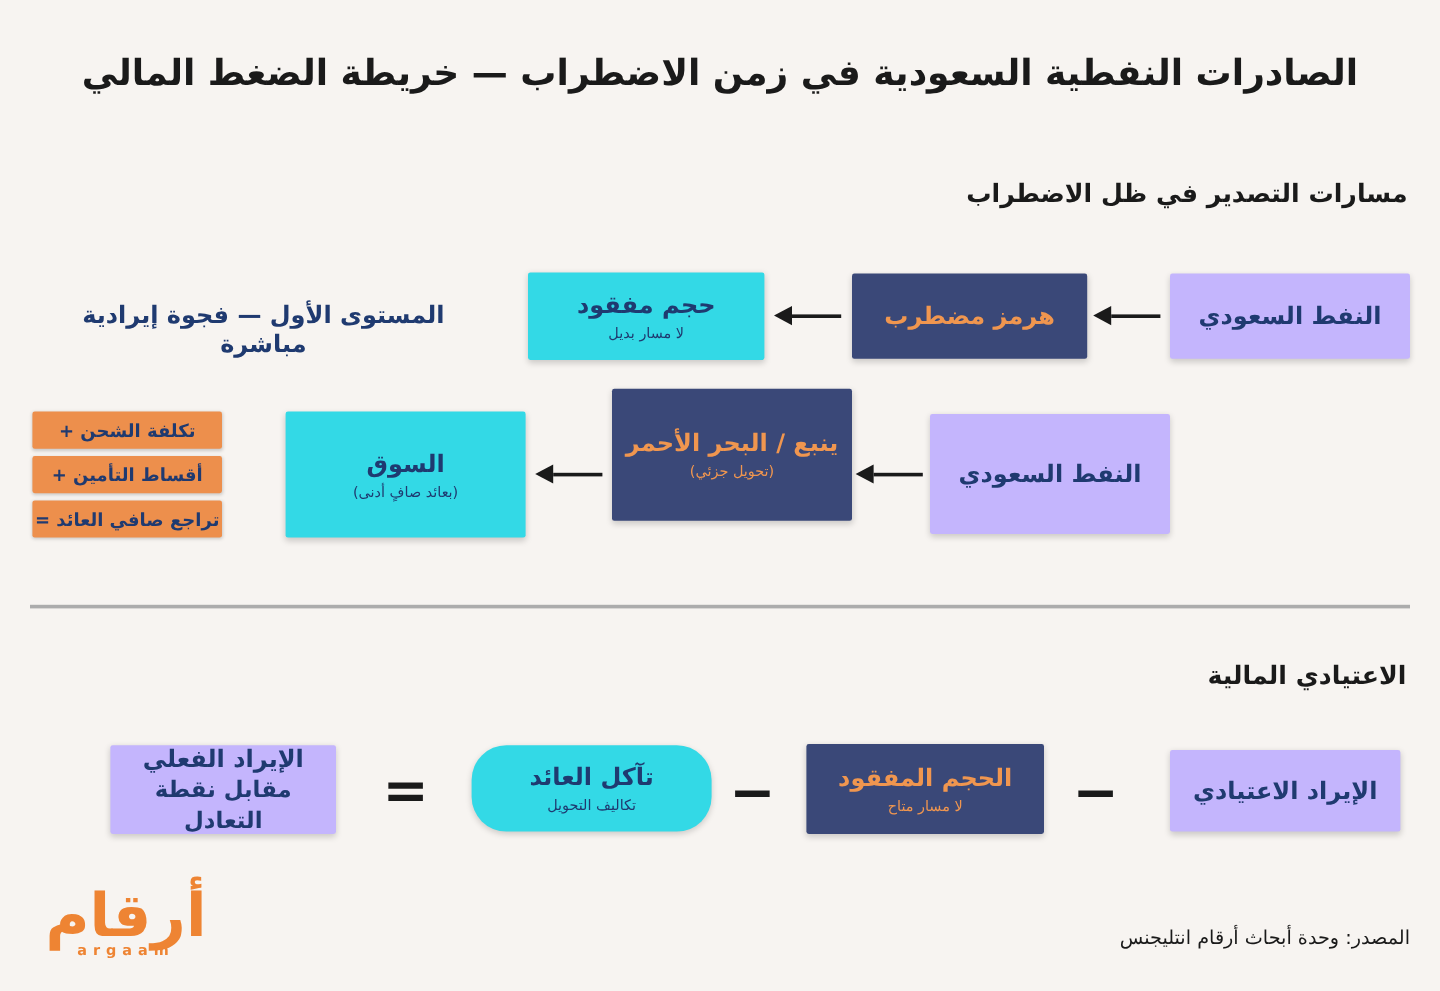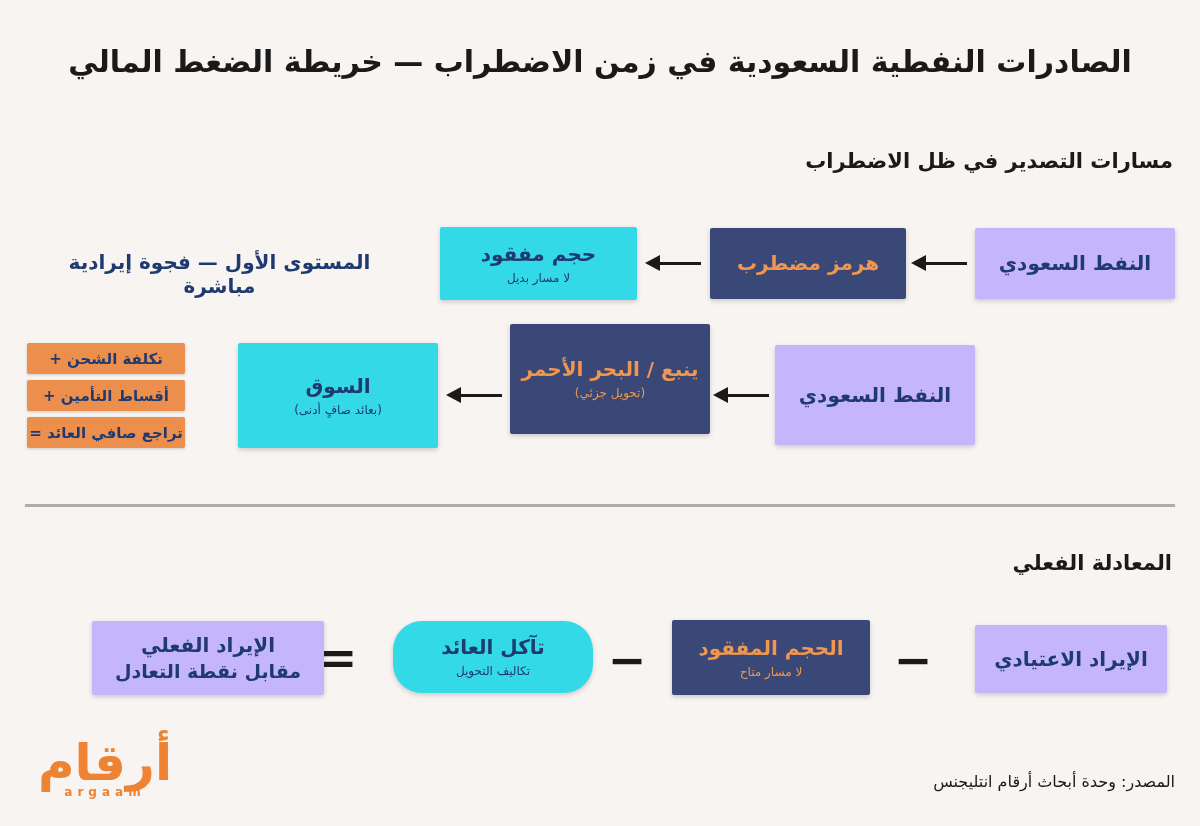--- a/index.html
+++ b/index.html
@@ -105,21 +105,21 @@
     <div class="box-title t-navy">السوق</div>
     <div class="box-sub t-navy">(بعائد صافٍ أدنى)</div>
   </div>
 
   <div class="cost-box" dir="ltr" style="top:343px;">+ تكلفة الشحن</div>
   <div class="cost-box" dir="ltr" style="top:380px;">+ أقساط التأمين</div>
   <div class="cost-box" dir="ltr" style="top:417px;">= تراجع صافي العائد</div>
 
   <div class="divider"></div>
 
-  <div class="sec-header" dir="rtl" style="right:28px; top:551px;">المعادلة الفعلي</div>
+  <div class="sec-header" dir="rtl" style="right:28px; top:551px;">الاعتيادي المالية</div>
 
   <div class="box box-orange" dir="rtl" style="left:975px; top:625px; width:192px; height:68px;">
     <div class="box-title t-navy">الإيراد الاعتيادي</div>
   </div>
 
   <div class="op" style="left:883px; top:637px;">−</div>
 
   <div class="box box-navy" dir="rtl" style="left:672px; top:620px; width:198px; height:75px;">
     <div class="box-title t-orange">الحجم المفقود</div>
     <div class="box-sub t-orange">لا مسار متاح</div>
@@ -127,21 +127,21 @@
 
   <div class="op" style="left:597px; top:637px;">−</div>
 
   <div class="box box-cyan" dir="rtl" style="left:393px; top:621px; width:200px; height:72px;border-radius:29px;">
     <div class="box-title t-navy">تآكل العائد</div>
     <div class="box-sub t-navy">تكاليف التحويل</div>
   </div>
 
   <div class="op" style="left:308px; top:635px;">=</div>
 
-  <div class="box box-orange" dir="rtl" style="left:92px; top:621px; width:232px; height:74px;">
+  <div class="box box-orange" dir="rtl" style="left:92px; top:621px; width:188px; height:74px;">
     <div class="box-title t-navy">الإيراد الفعلي</div>
     <div class="box-title t-navy" style="font-size:19px;">مقابل نقطة التعادل</div>
   </div>
 
   <div class="logo">
     <div class="logo-ar" dir="rtl">أرقام</div>
     <div class="logo-en">argaam</div>
   </div>
 
   <div class="source" dir="rtl">المصدر: وحدة أبحاث أرقام انتليجنس</div>

